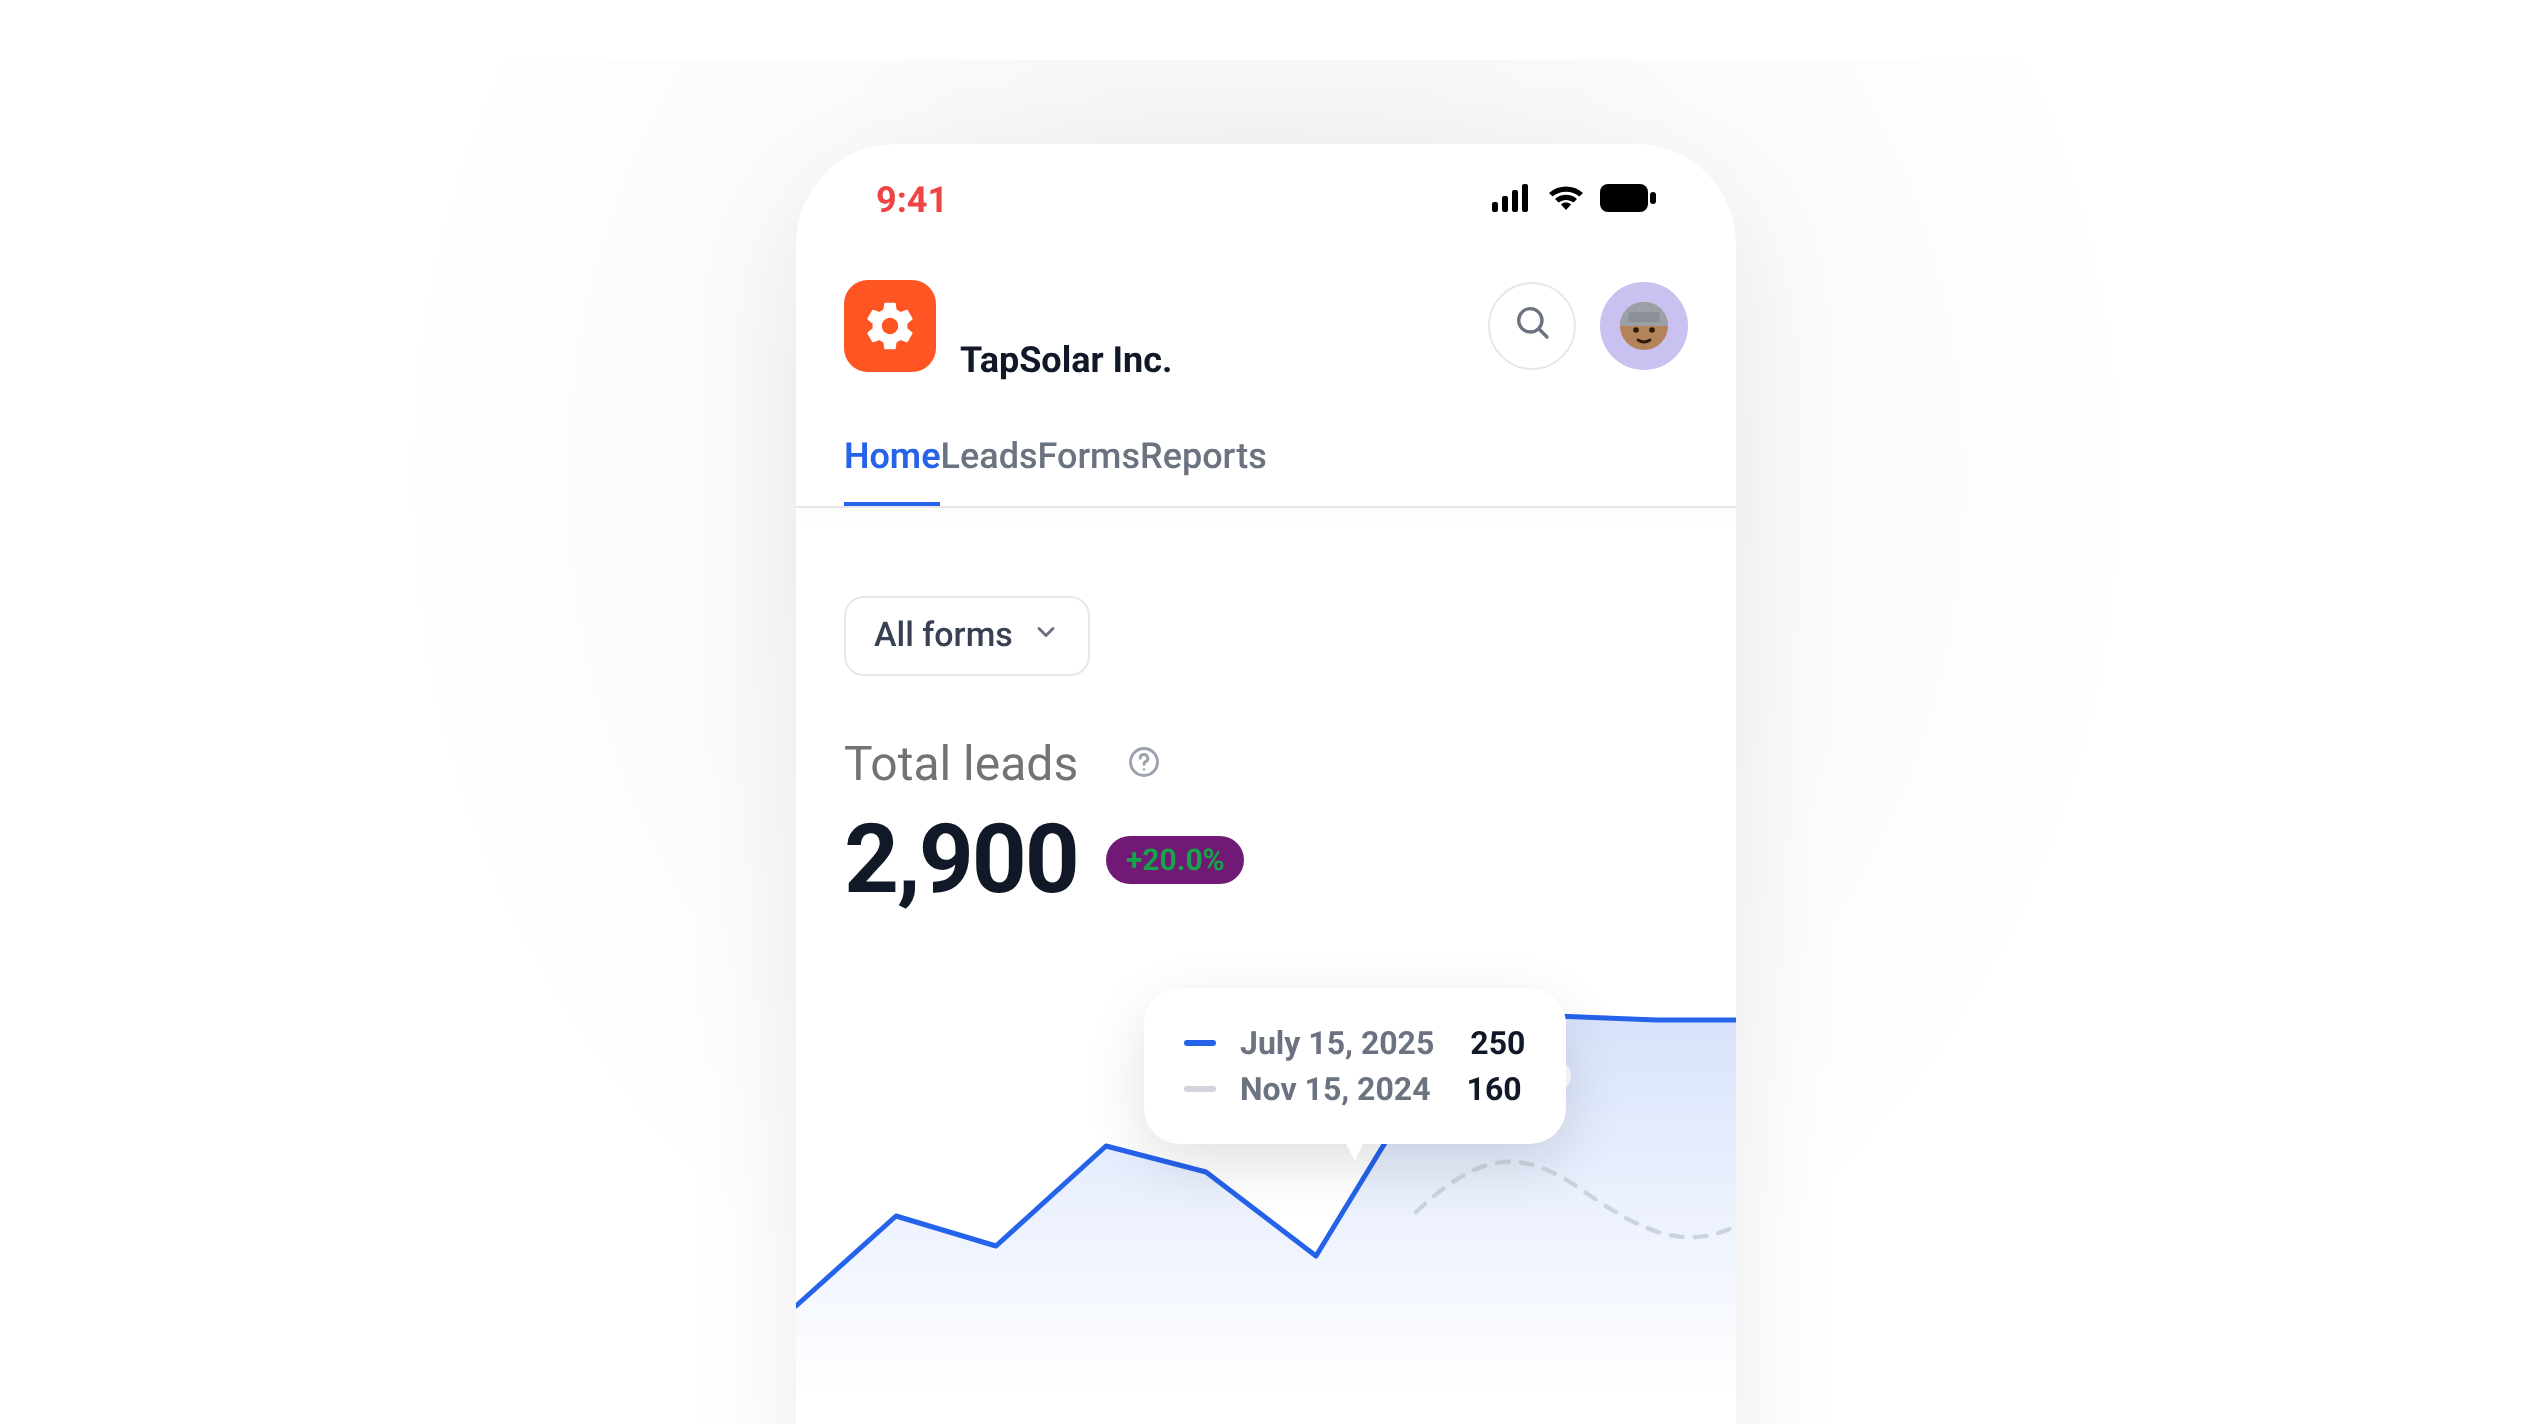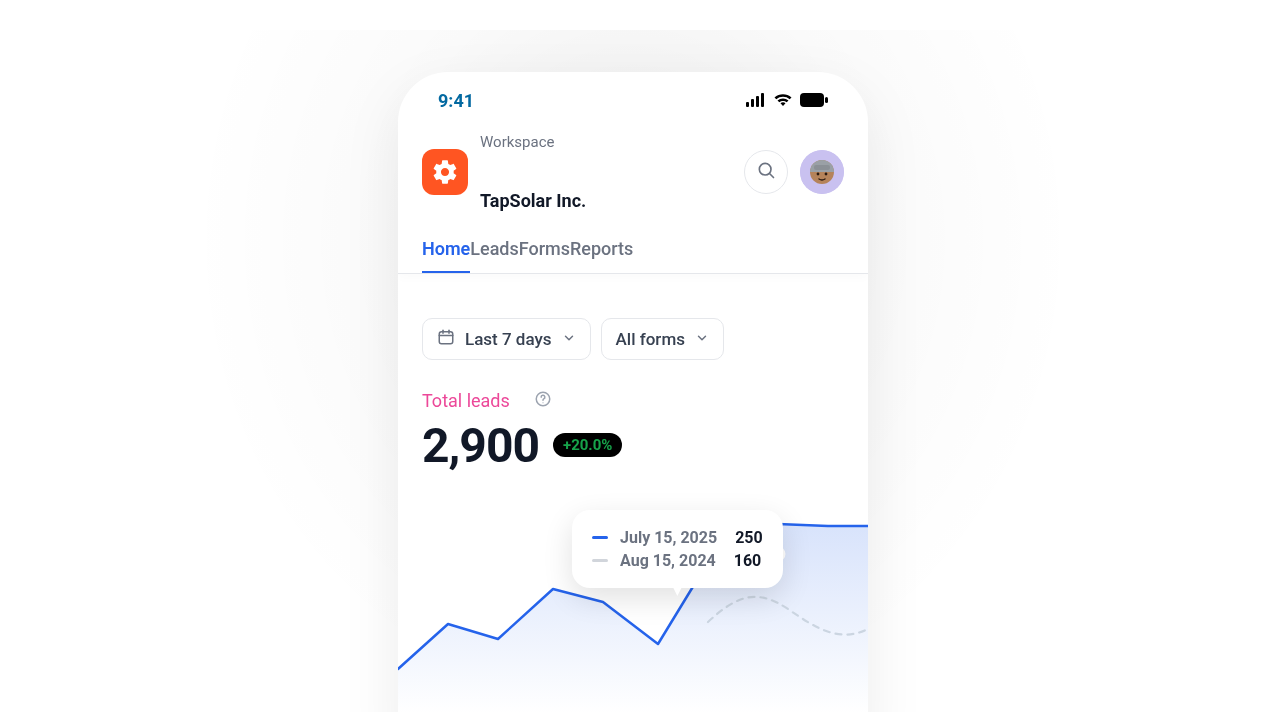--- a/index.html
+++ b/index.html
@@ -41,21 +41,21 @@
   }
 
   
   .status-bar {
     display: flex;
     justify-content: space-between;
     align-items: center;
     padding: 18px 40px 8px 40px;
     font-weight: 700;
     font-size: 18px;
-    color: #0369a1;
+    color: #ef4444;
   }
   .status-icons {
     display: flex;
     align-items: center;
     gap: 7px;
   }
 
   
   .header {
     display: flex;
@@ -164,37 +164,37 @@
     color: #374151;
     cursor: pointer;
     font-weight: 500;
   }
 
   .metric-label-row {
     display: flex;
     align-items: center;
     gap: 24px;
     margin-top: 30px;
-    font-size: 18px;
-    color: #ec4899;
+    font-size: 24px;
+    color: #737373;
   }
   .metric-value-row {
     display: flex;
     align-items: center;
     gap: 14px;
     margin-top: 5px;
   }
   .metric-value {
     font-size: 48px;
     font-weight: 700;
     color: #111827;
     letter-spacing: -1px;
   }
   .delta-badge {
-    background: #000000;
+    background: #701a75;
     color: #16a34a;
     font-size: 15px;
     font-weight: 700;
     padding: 3px 10px;
     border-radius: 999px;
   }
 
   
   .chart-wrap {
     position: relative;
@@ -280,21 +280,20 @@
       </div>
     </div>
 
     <div class="header">
       <div class="ws-logo">
         <svg width="28" height="28" viewBox="0 0 24 24">
           <path fill="#ffffff" d="M19.4 13c.04-.33.06-.66.06-1s-.02-.67-.06-1l2.1-1.64c.19-.15.24-.42.12-.64l-2-3.46c-.12-.22-.39-.3-.61-.22l-2.48 1c-.52-.4-1.08-.73-1.69-.98l-.38-2.64C14.42 2.18 14.22 2 13.98 2h-4c-.24 0-.44.18-.47.42l-.38 2.64c-.61.25-1.17.58-1.69.98l-2.48-1c-.22-.08-.49 0-.61.22l-2 3.46c-.12.22-.07.49.12.64L4.57 11c-.04.33-.06.66-.06 1s.02.67.06 1l-2.1 1.64c-.19.15-.24.42-.12.64l2 3.46c.12.22.39.3.61.22l2.48-1c.52.4 1.08.73 1.69.98l.38 2.64c.03.24.23.42.47.42h4c.24 0 .44-.18.47-.42l.38-2.64c.61-.25 1.17-.58 1.69-.98l2.48 1c.22.08.49 0 .61-.22l2-3.46c.12-.22.07-.49-.12-.64L19.4 13zM12 15.5c-1.93 0-3.5-1.57-3.5-3.5s1.57-3.5 3.5-3.5 3.5 1.57 3.5 3.5-1.57 3.5-3.5 3.5z"></path>
         </svg>
       </div>
       <div class="ws-text">
-        <div class="ws-label">Workspace</div>
         <div class="ws-name">TapSolar Inc.</div>
       </div>
       <div class="search-btn">
         <span>
           <svg width="20" height="20" viewBox="0 0 24 24" fill="none" stroke="#6b7280" stroke-width="2" stroke-linecap="round">
             <circle cx="11" cy="11" r="7"></circle>
             <line x1="21" y1="21" x2="16.2" y2="16.2"></line>
           </svg>
         </span>
       </div>
@@ -315,36 +314,20 @@
       <div class="tab active">Home</div>
       <div class="tab">Leads</div>
       <div class="tab">Forms</div>
       <div class="tab">Reports</div>
     </div>
 
     <div class="content">
 
       <div class="filters">
         <div class="filter-pill">
-          <span>
-            <svg width="18" height="18" viewBox="0 0 24 24" fill="none" stroke="#6b7280" stroke-width="2" stroke-linecap="round">
-              <rect x="3" y="5" width="18" height="16" rx="3"></rect>
-              <line x1="3" y1="10" x2="21" y2="10"></line>
-              <line x1="8" y1="3" x2="8" y2="7"></line>
-              <line x1="16" y1="3" x2="16" y2="7"></line>
-            </svg>
-          </span>
-          <span>Last 7 days</span>
-          <span>
-            <svg width="14" height="14" viewBox="0 0 24 24" fill="none" stroke="#6b7280" stroke-width="2.5" stroke-linecap="round" stroke-linejoin="round">
-                <polyline points="6 9 12 15 18 9"></polyline>
-              </svg>
-          </span>
-        </div>
-        <div class="filter-pill">
           <span>All forms</span>
           <span>
             <svg width="14" height="14" viewBox="0 0 24 24" fill="none" stroke="#6b7280" stroke-width="2.5" stroke-linecap="round" stroke-linejoin="round">
                 <polyline points="6 9 12 15 18 9"></polyline>
               </svg>
           </span>
         </div>
       </div>
 
       <div class="metric-label-row">
@@ -381,21 +364,21 @@
         </svg>
 
         <div class="tooltip">
           <div class="tt-row">
             <span class="tt-swatch blue"></span>
             <span class="tt-date">July 15, 2025</span>
             <span class="tt-val">250</span>
           </div>
           <div class="tt-row">
             <span class="tt-swatch grey"></span>
-            <span class="tt-date">Aug 15, 2024</span>
+            <span class="tt-date">Nov 15, 2024</span>
             <span class="tt-val">160</span>
           </div>
           <div class="tooltip-caret"></div>
         </div>
       </div>
 
     </div>
 
   </div>
 </div>

